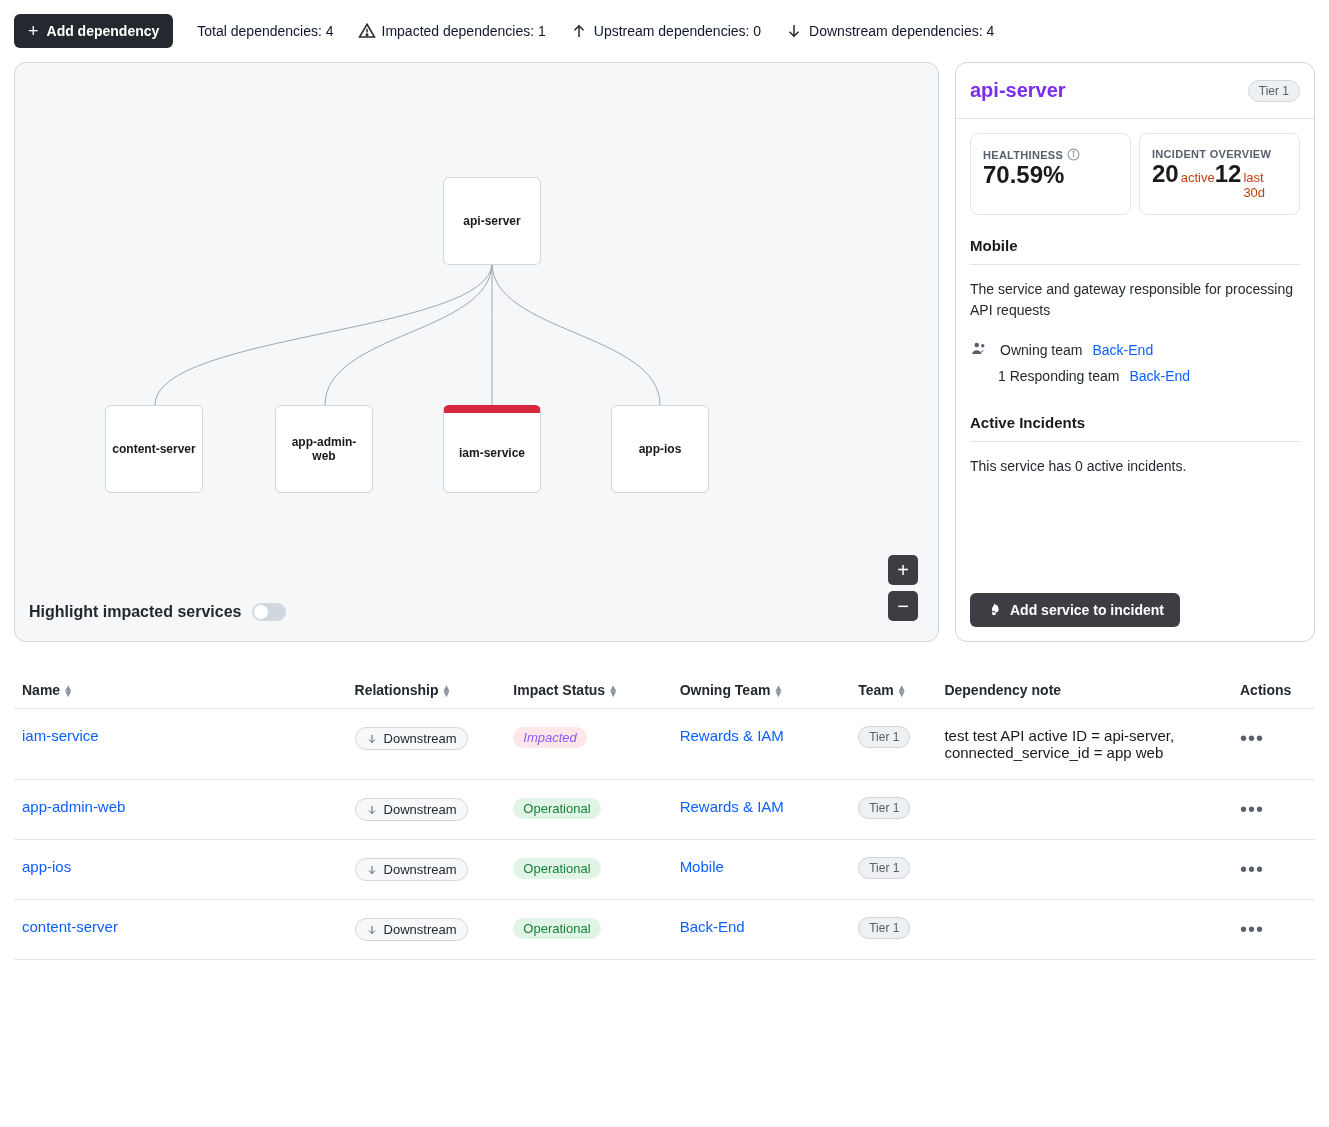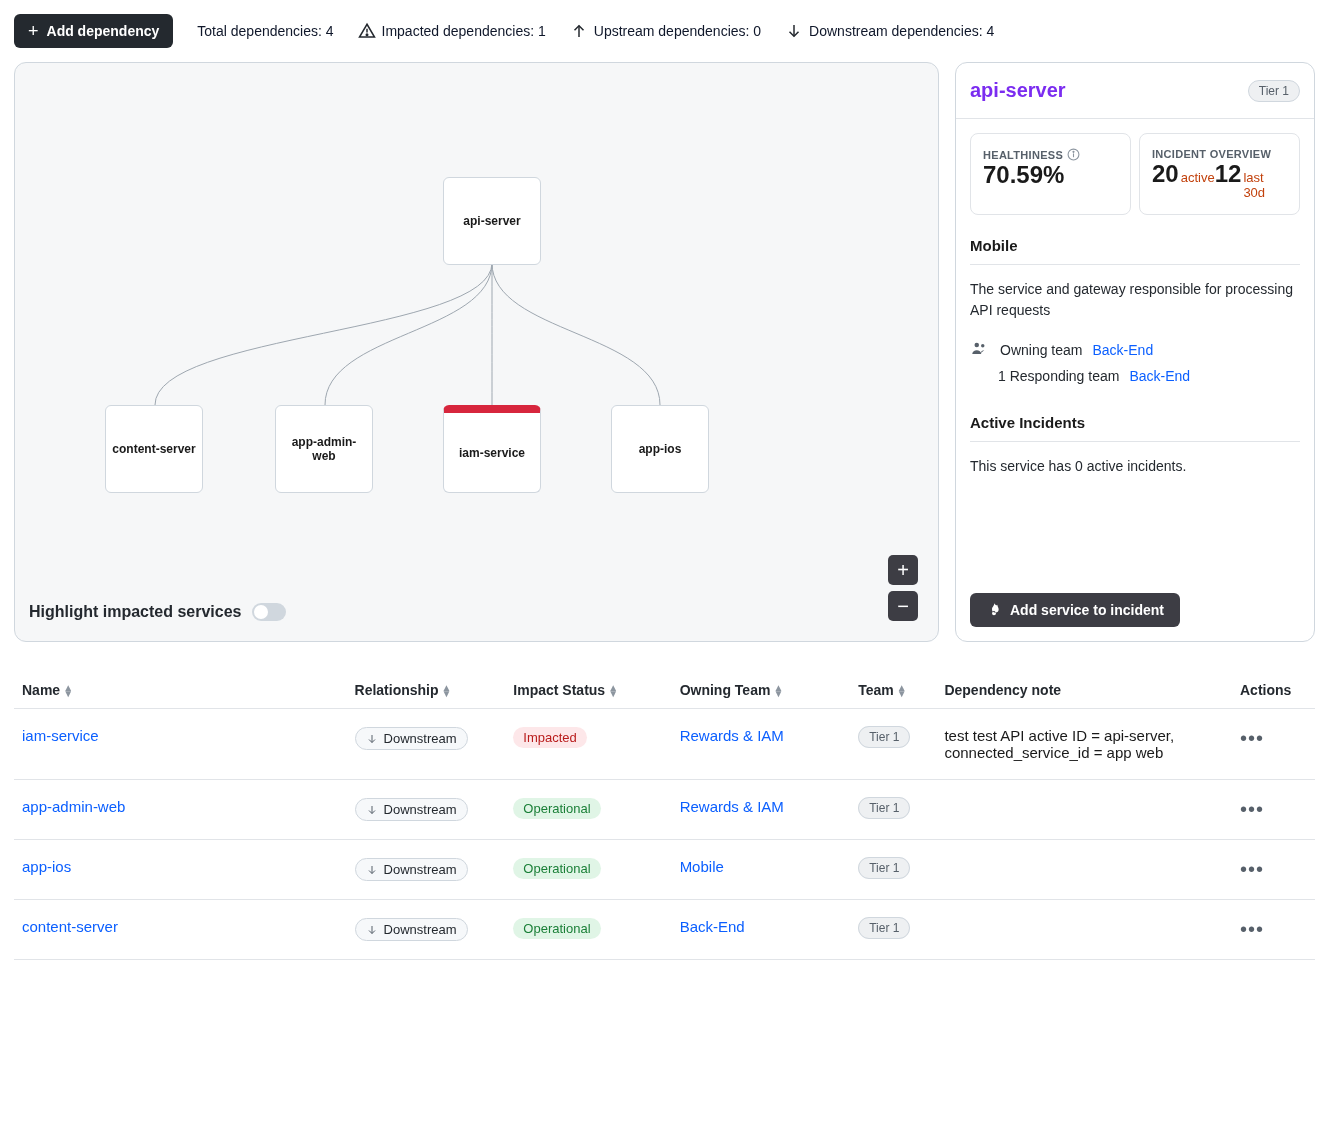--- a/index.html
+++ b/index.html
@@ -271,21 +271,21 @@
     padding: 3px 10px;
     font-size: 13px;
     color: #24292f;
   }
   .impact-badge {
     display: inline-block;
     padding: 3px 10px;
     border-radius: 12px;
     font-size: 13px;
   }
-  .impact-badge.impacted { background: #fde7e9; color: #b91c1c; }
+  .impact-badge.impacted { background: #fde7e9; color: #8b5cf6; font-style: italic; }
   .impact-badge.operational { background: #e0f5e6; color: #1a7f37; }
   .actions-dots { font-size: 20px; color: #57606a; cursor: pointer; letter-spacing: 1px; }
   .col-name { width: 270px; }
   .col-rel { width: 120px; }
   .col-impact { width: 135px; }
   .col-team { width: 145px; }
   .col-tier { width: 70px; }
   .col-note { width: 240px; }
   .col-actions { width: 62px; }
 </style>

